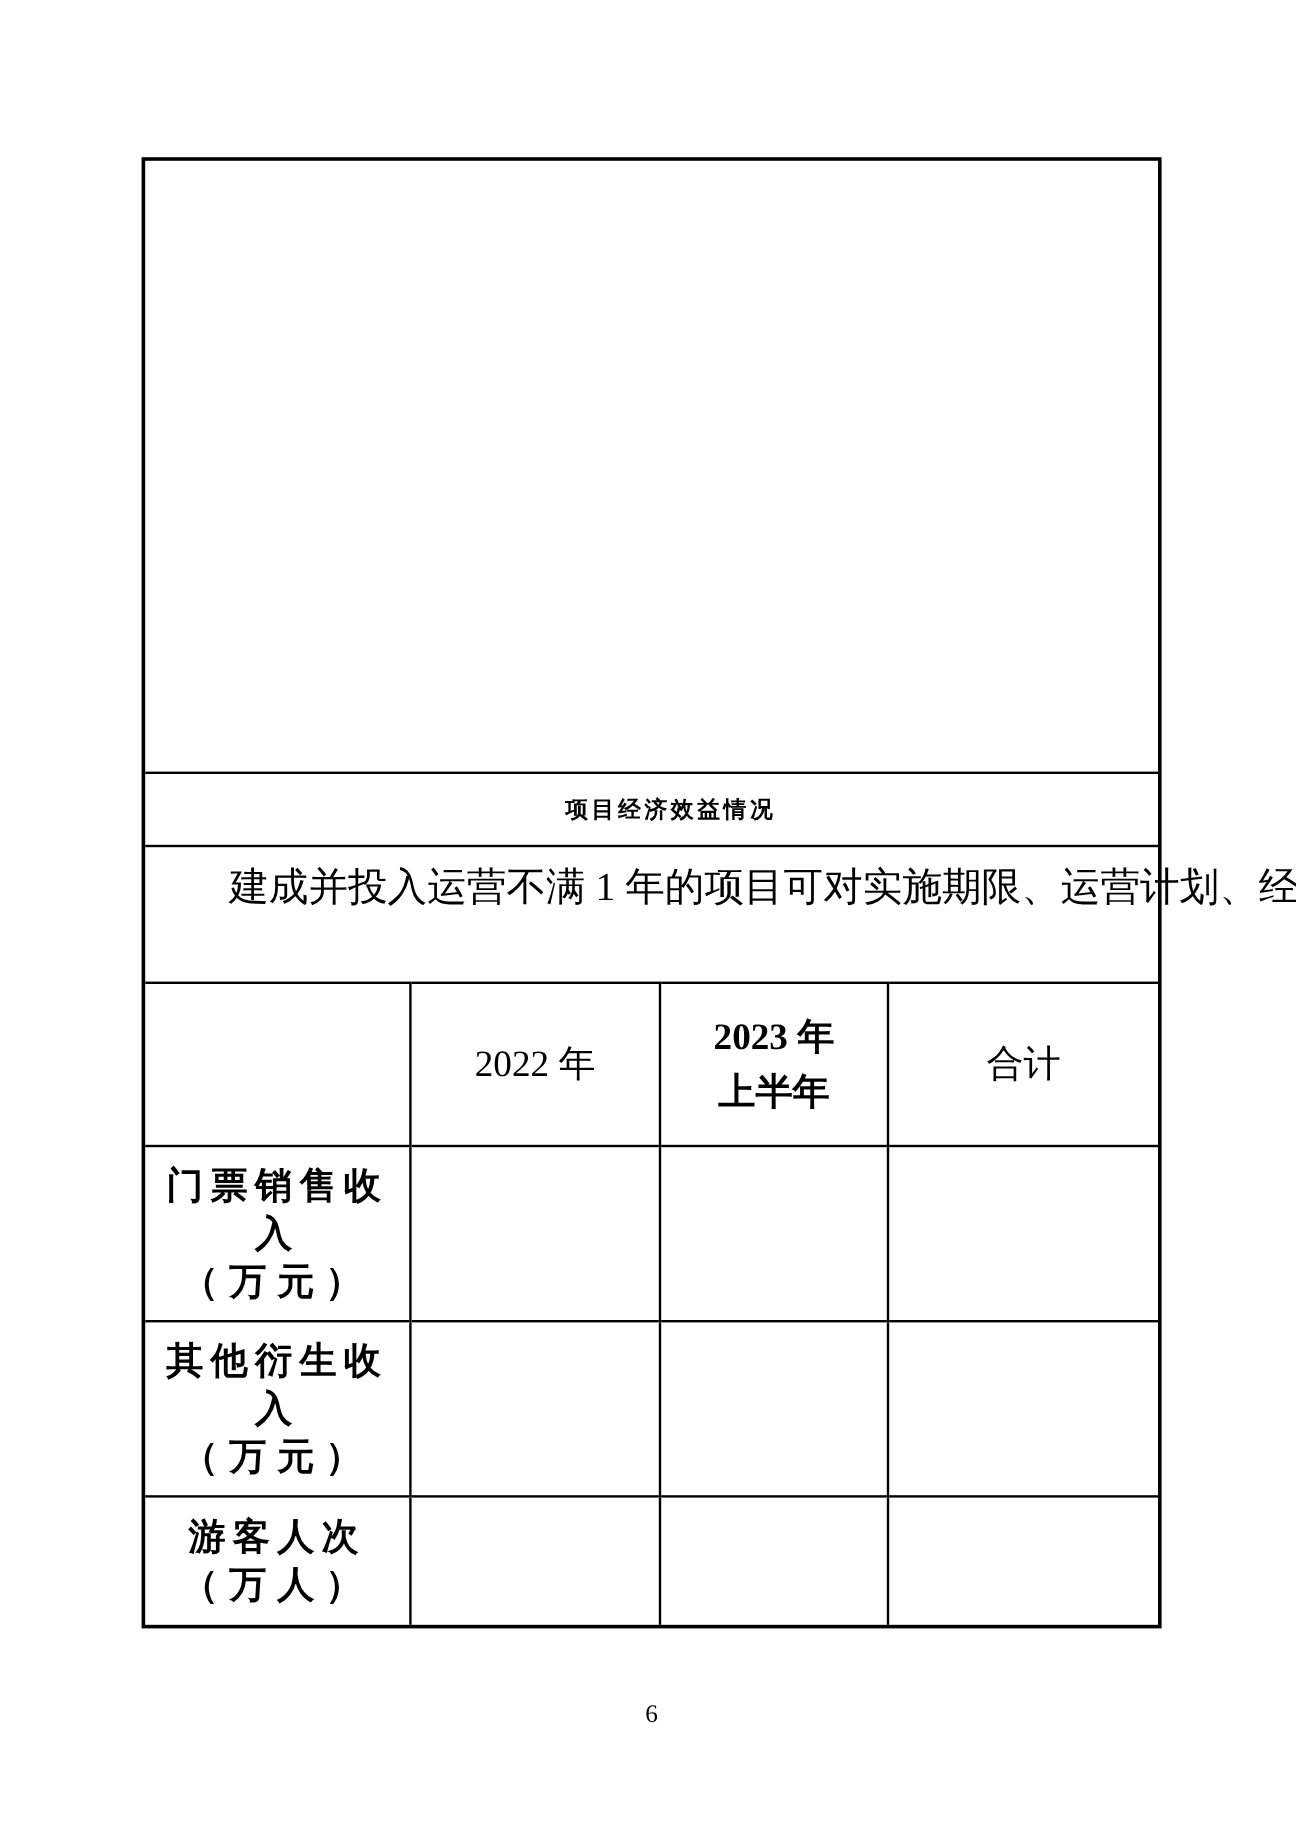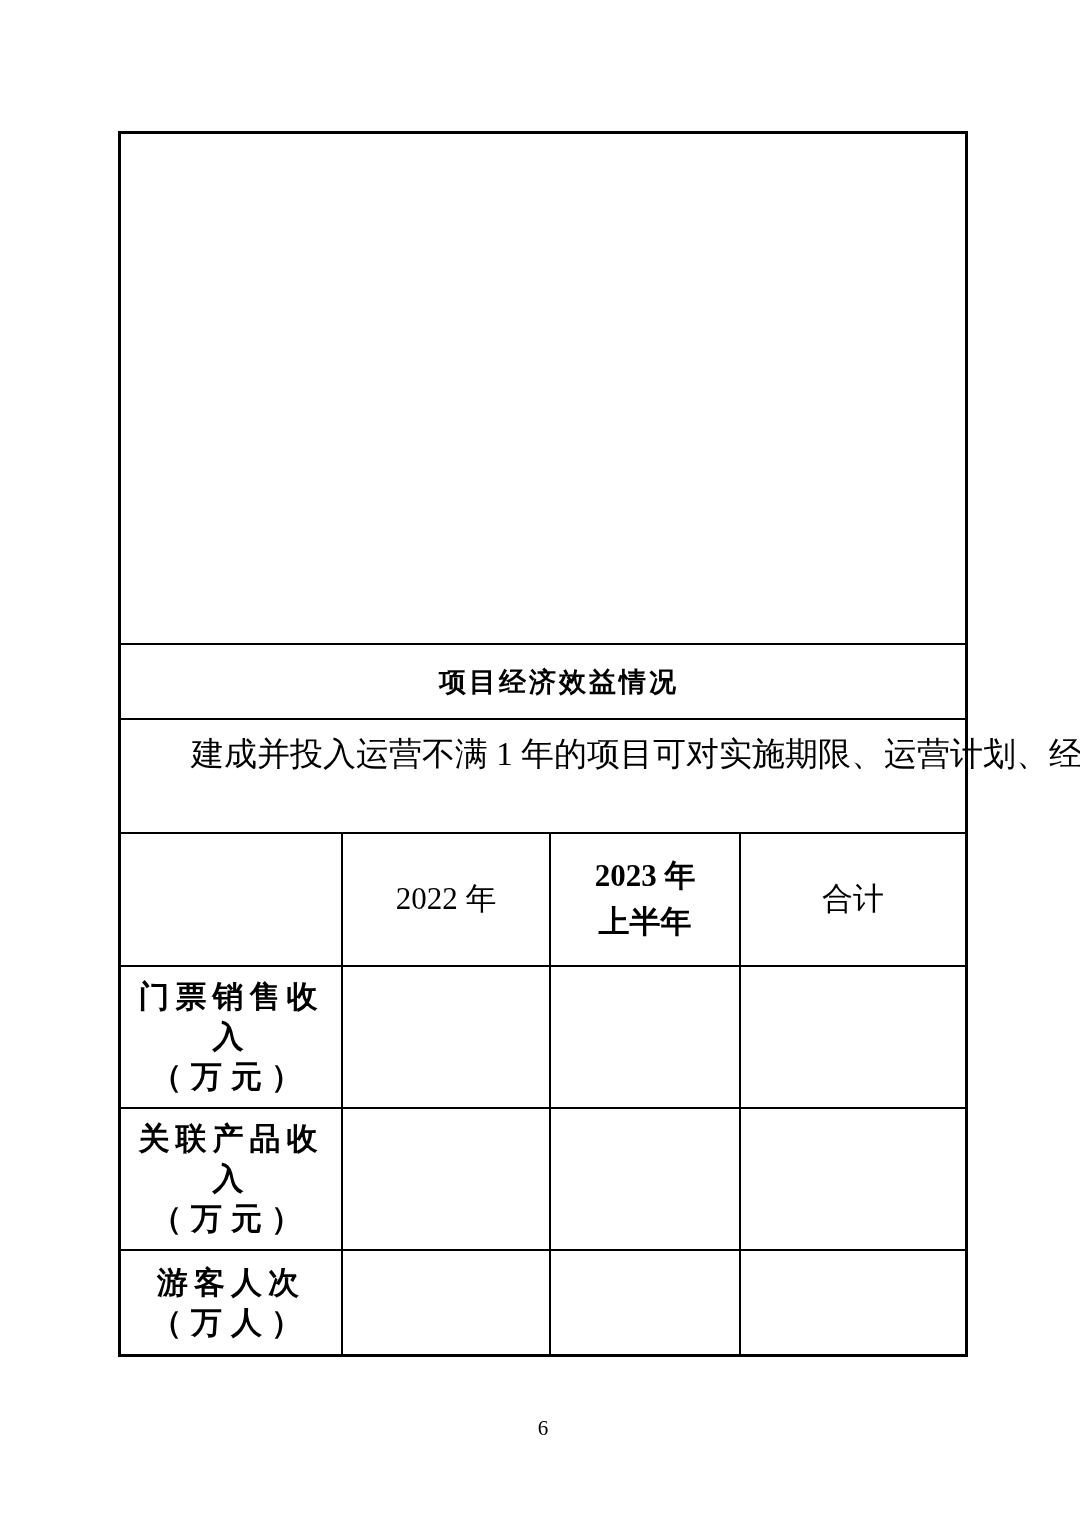--- a/index.html
+++ b/index.html
@@ -24,27 +24,27 @@
     display: flex;
     flex-direction: column;
     background: #ffffff;
   }
   .empty-section {
     flex: none;
     height: 509px;
   }
   .title-section {
     flex: none;
-    height: 75px;
+    height: 61px;
     border-top: 2px solid #000000;
     box-sizing: border-box;
     display: flex;
     align-items: center;
     justify-content: center;
-    font-size: 27px;
+    font-size: 19px;
     font-weight: bold;
     letter-spacing: 3px;
     padding-left: 32px;
   }
   .note-section {
     flex: none;
     height: 114px;
     border-top: 2px solid #000000;
     box-sizing: border-box;
     font-size: 33px;
@@ -139,21 +139,21 @@
         <div class="row-unit-line">（万元）</div>
       </td>
       <td></td>
       <td></td>
       <td></td>
     </tr>
 
 
     <tr class="data-row-3">
       <td class="row-label-cell">
-        <div class="row-label-line">关联产品收入</div>
+        <div class="row-label-line">其他衍生收入</div>
         <div class="row-unit-line">（万元）</div>
       </td>
       <td></td>
       <td></td>
       <td></td>
     </tr>
 
     <tr class="data-row-4">
       <td class="row-label-cell">
         <div class="row-label-line">游客人次</div>

